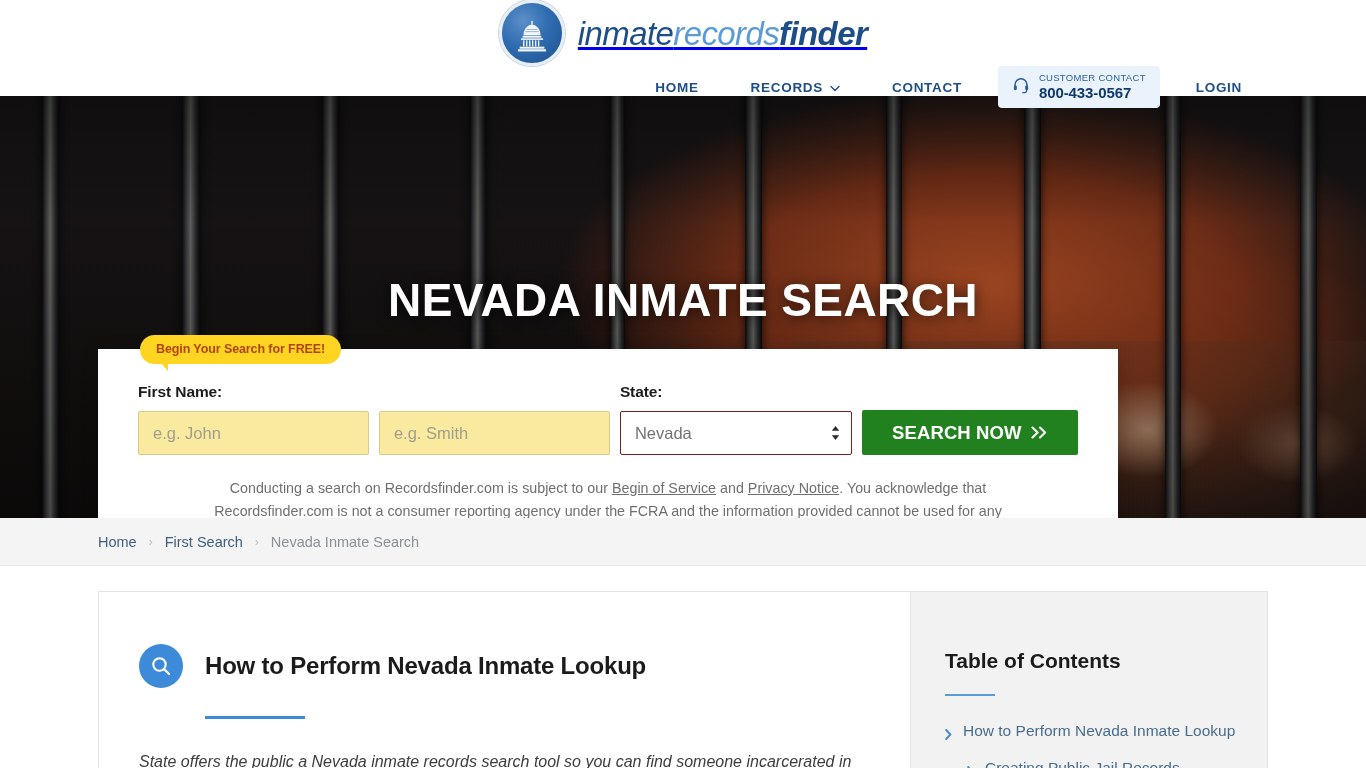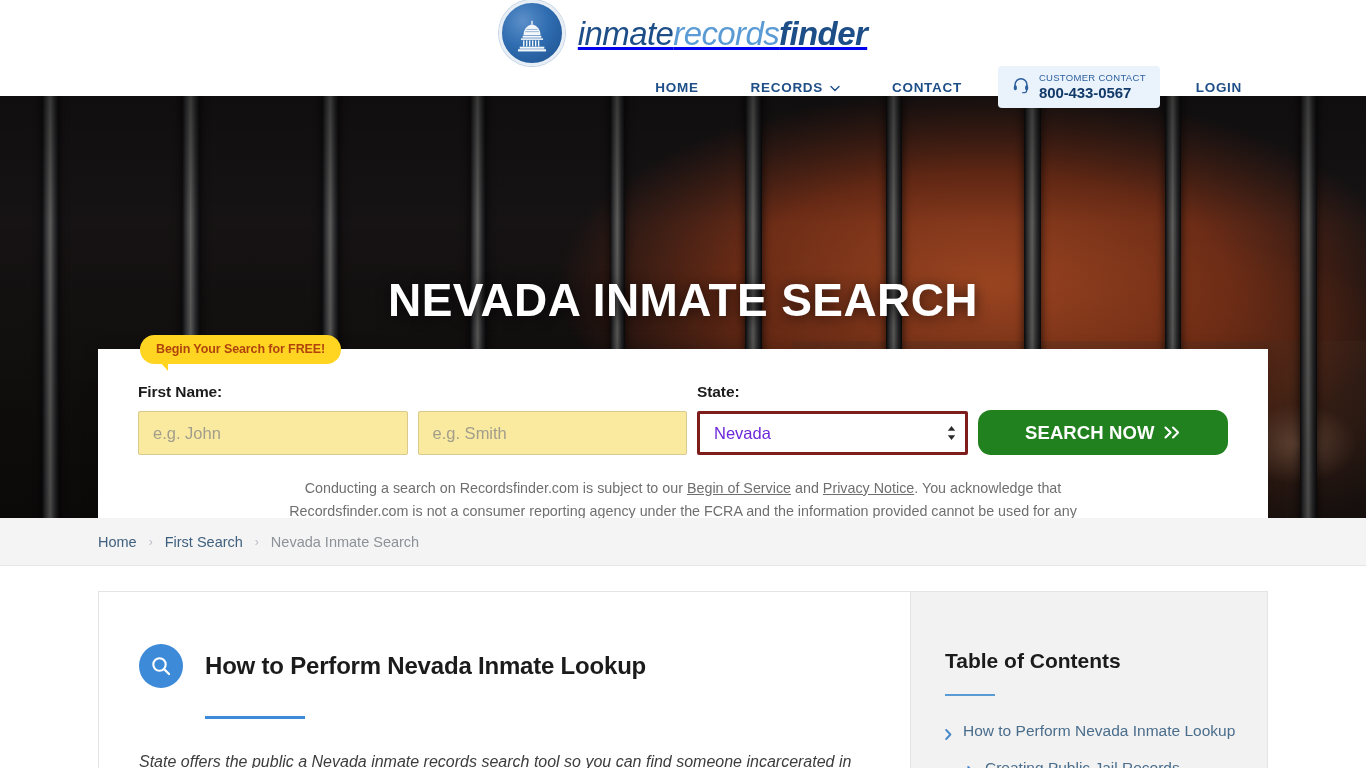--- a/index.html
+++ b/index.html
@@ -90,21 +90,21 @@
   }
   .hero-title {
     position: absolute; top: 146px; left: 0; right: 0; text-align: center;
     color: #ffffff; font-size: 46px; font-weight: 700; letter-spacing: 0.4px;
     text-shadow: 0 2px 14px rgba(0,0,0,0.65);
     z-index: 3;
   }
 
   
   .search-card {
-    position: absolute; left: 98px; top: 253px; width: 1170px;
+    position: absolute; left: 98px; top: 253px; width: 1020px;
     background: #ffffff; z-index: 4; padding: 34px 40px 16px 40px;
     box-shadow: 0 2px 16px rgba(0,0,0,0.18);
   }
   .free-badge {
     position: absolute; left: 42px; top: -14px;
     background: #ffd522; color: #b1440d;
     font-size: 12.5px; font-weight: 700; letter-spacing: -0.1px;
     padding: 7px 16px 8px 16px; border-radius: 16px; white-space: nowrap;
     cursor: pointer;
   }
@@ -124,31 +124,31 @@
   }
   .text-input {
     height: 44px; border: 1px solid #d8c98c; background: #f9eaa0;
     font-size: 16.5px; color: #6d6a5e; padding: 0 14px;
     font-family: "Liberation Sans", sans-serif; outline: none; width: 100%;
     border-radius: 2px;
   }
   .text-input::placeholder { color: #a39e8c; }
   .select-wrap { position: relative; width: 100%; }
   .state-select {
-    height: 44px; width: 100%; border: 3px solid #7f1d1d; background: #ffffff;
-    font-size: 16.5px; color: #6d28d9; padding: 0 32px 0 14px;
+    height: 44px; width: 100%; border: 1px solid #7f1d1d; background: #ffffff;
+    font-size: 16.5px; color: #737373; padding: 0 32px 0 14px;
     font-family: "Liberation Sans", sans-serif; outline: none;
     -webkit-appearance: none; appearance: none; border-radius: 2px; cursor: pointer;
   }
   .spin {
     position: absolute; right: 12px; top: 50%; transform: translateY(-50%);
     display: flex; flex-direction: column; gap: 3px; pointer-events: none;
   }
   .search-btn {
-    height: 45px; width: 258px; border: 0; border-radius: 13px;
+    height: 45px; width: 258px; border: 0; border-radius: 2px;
     background: #22811f; color: #ffffff;
     font-size: 18.5px; font-weight: 700; letter-spacing: 0.1px;
     font-family: "Liberation Sans", sans-serif; cursor: pointer;
     display: flex; align-items: center; justify-content: center; gap: 9px;
   }
   .disclaimer {
     margin: 22px auto 0 auto; max-width: 830px; text-align: center;
     font-size: 14.3px; line-height: 1.63; color: #6f6f6f;
   }
   .disclaimer a { color: #6f6f6f; text-decoration: underline; }

